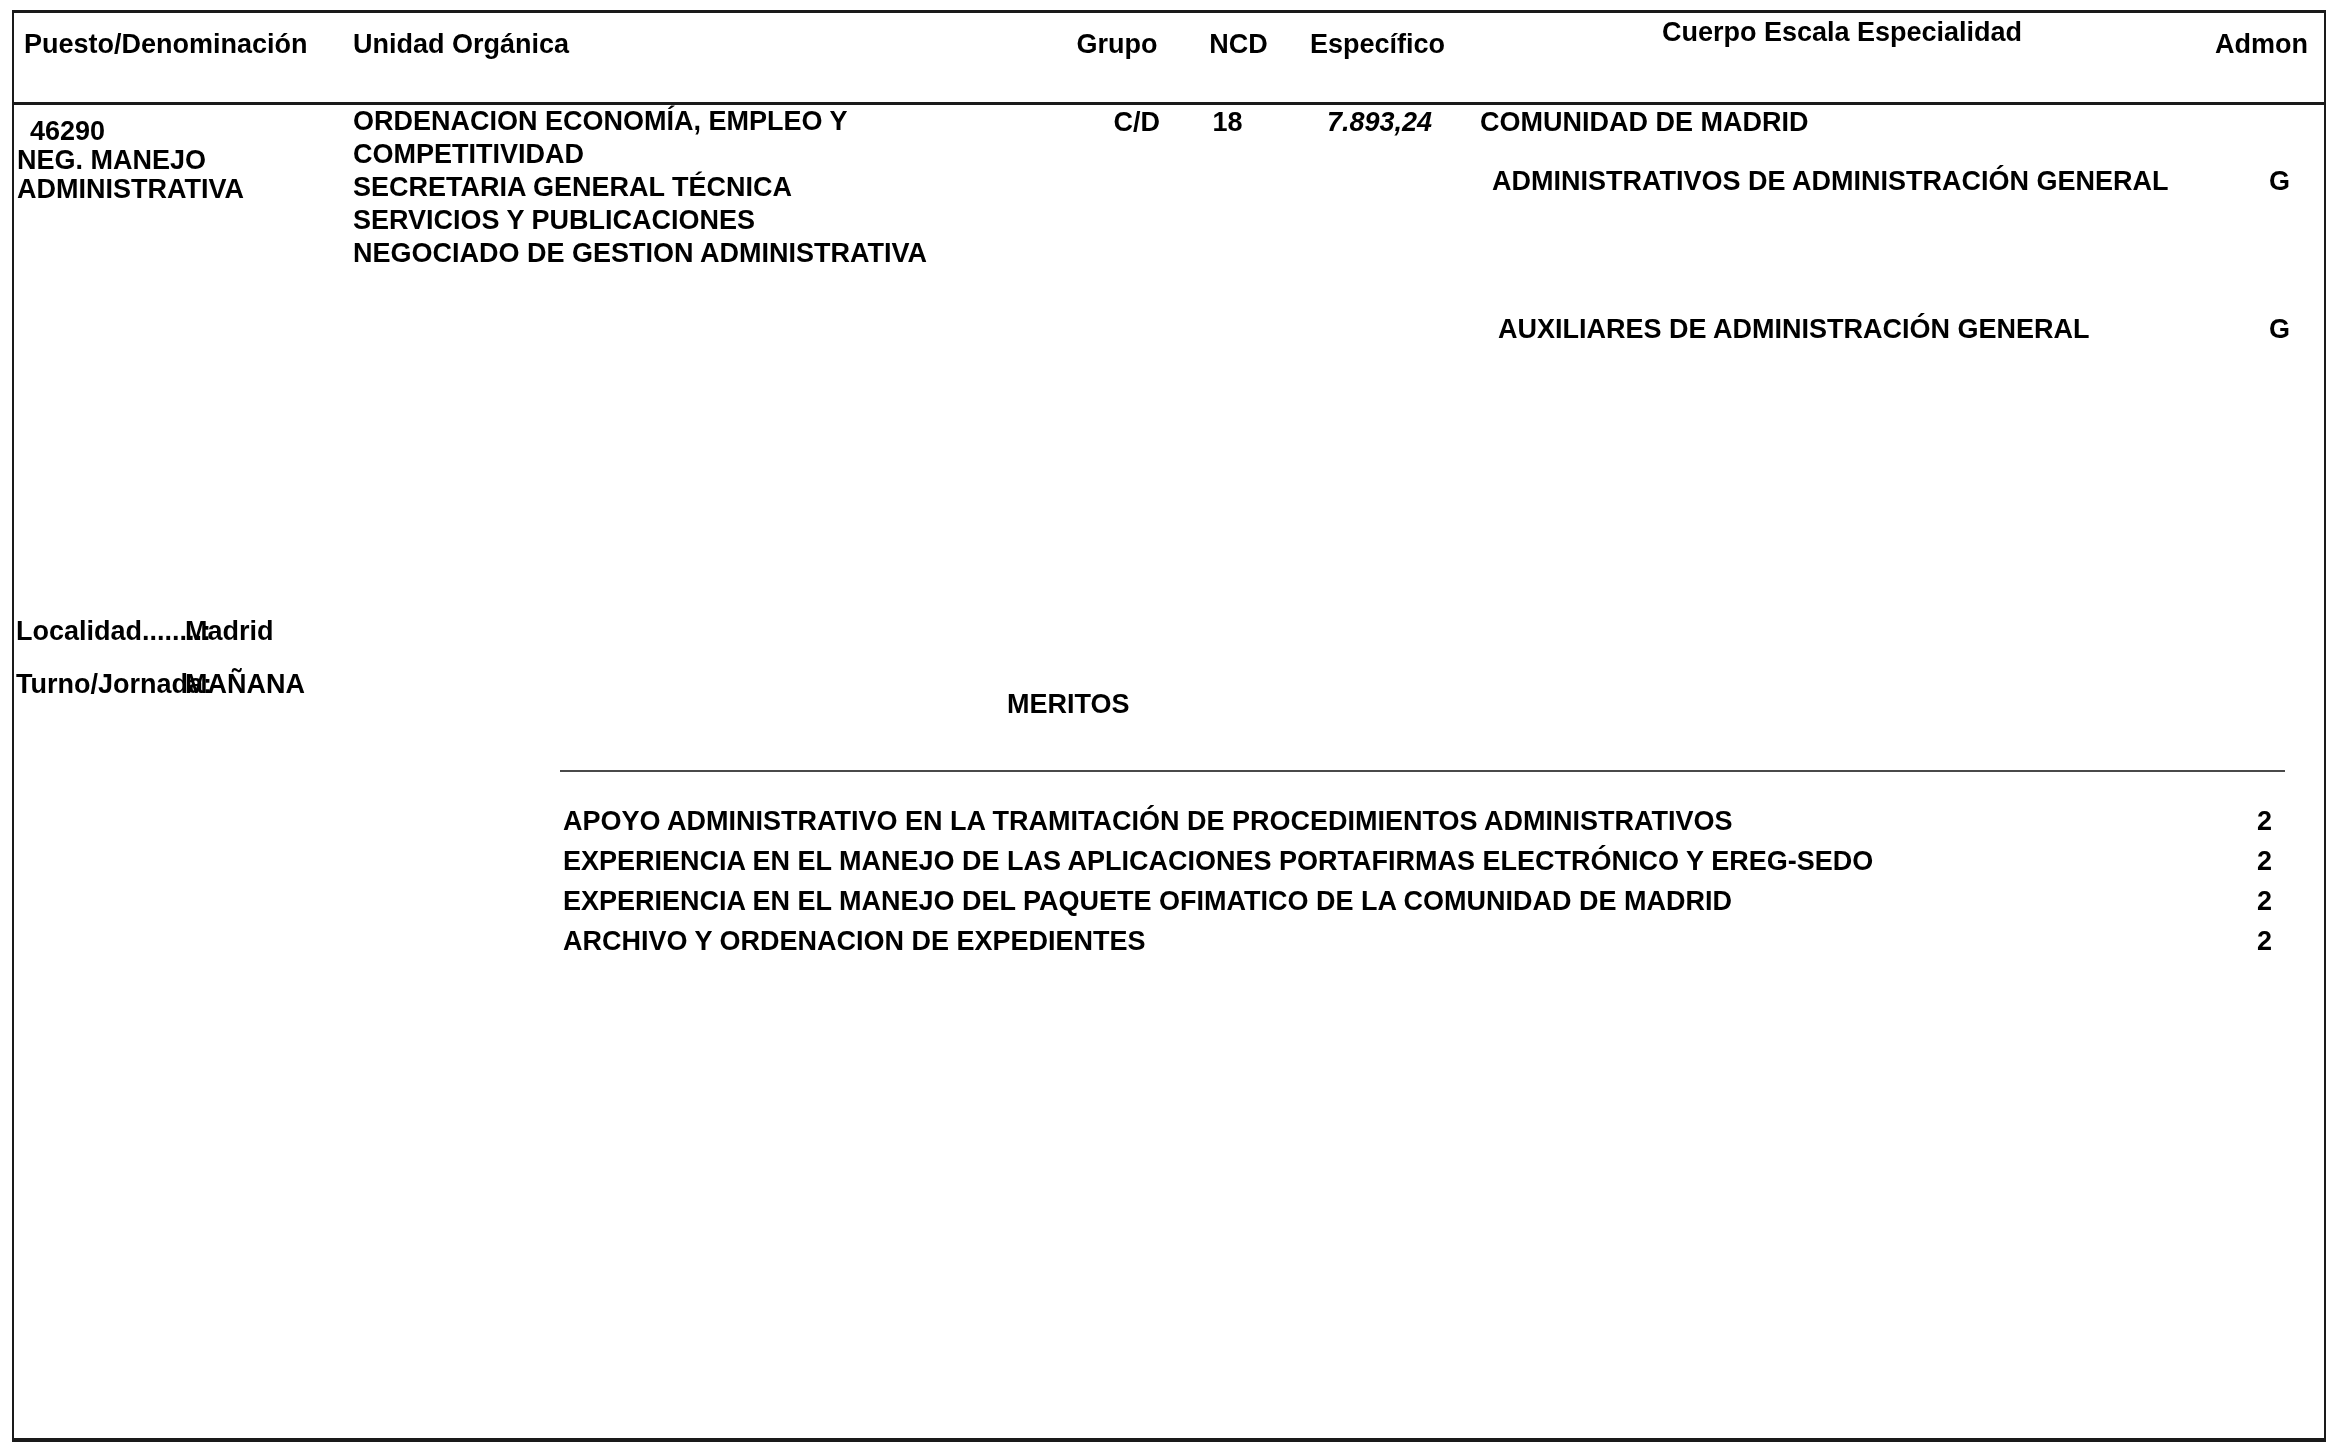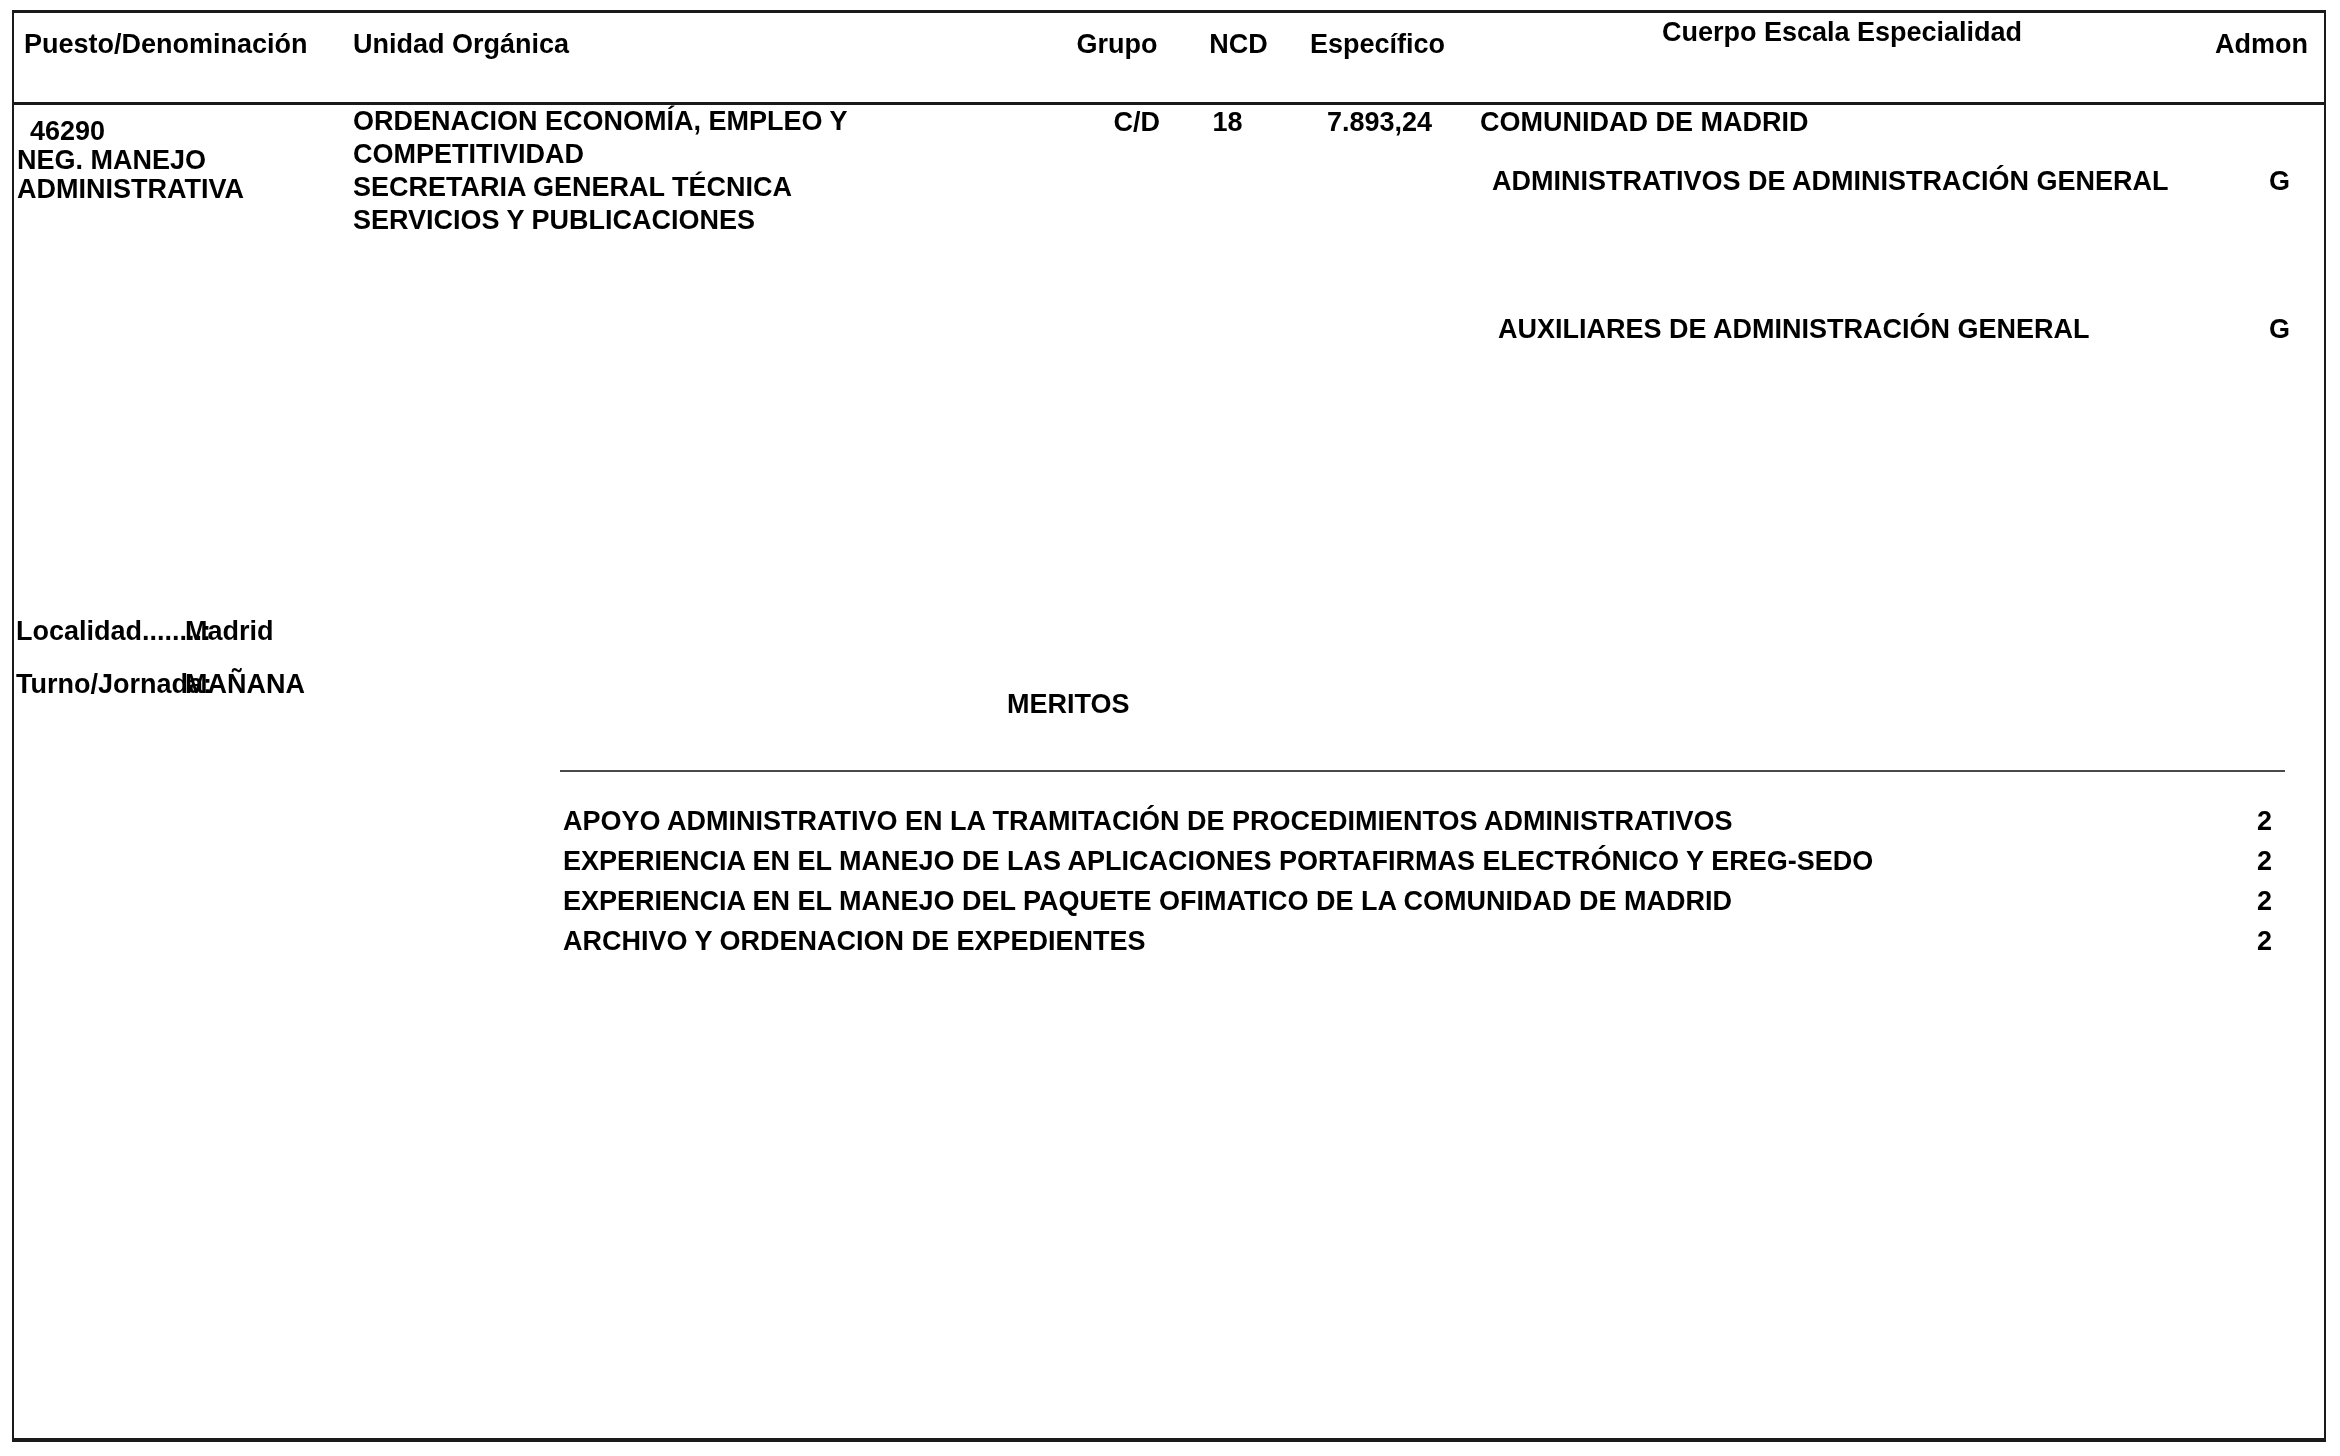--- a/index.html
+++ b/index.html
@@ -47,25 +47,26 @@
   <div style="padding-left:13px;">46290</div>
   <div>NEG. MANEJO</div>
   <div>ADMINISTRATIVA</div>
 </div>
 
 <div class="abs col-block" style="left:353px; top:105px;">
   <div>ORDENACION ECONOMÍA, EMPLEO Y</div>
   <div>COMPETITIVIDAD</div>
   <div>SECRETARIA GENERAL TÉCNICA</div>
   <div>SERVICIOS Y PUBLICACIONES</div>
+  <div>NEGOCIADO DE GESTION ADMINISTRATIVA</div>
 </div>
 
 <div class="abs right" style="left:1060px; top:108px; width:100px;">C/D</div>
 <div class="abs center" style="left:1185px; top:108px; width:85px;">18</div>
-<div class="abs right" style="left:1287px; top:108px; width:145px;">7.893,24</div>
+<div class="abs right" style="left:1287px; top:108px; width:145px;font-style:italic;">7.893,24</div>
 
 <div class="abs" style="left:1480px; top:108px;">COMUNIDAD DE MADRID</div>
 <div class="abs" style="left:1492px; top:167px;">ADMINISTRATIVOS DE ADMINISTRACIÓN GENERAL</div>
 <div class="abs right" style="left:2250px; top:167px; width:40px;">G</div>
 <div class="abs" style="left:1498px; top:315px;">AUXILIARES DE ADMINISTRACIÓN GENERAL</div>
 <div class="abs right" style="left:2250px; top:315px; width:40px;">G</div>
 
 <div class="abs" style="left:16px; top:617px;">Localidad........:</div>
 <div class="abs" style="left:185px; top:617px;">Madrid</div>
 <div class="abs" style="left:16px; top:670px;">Turno/Jornada:</div>

